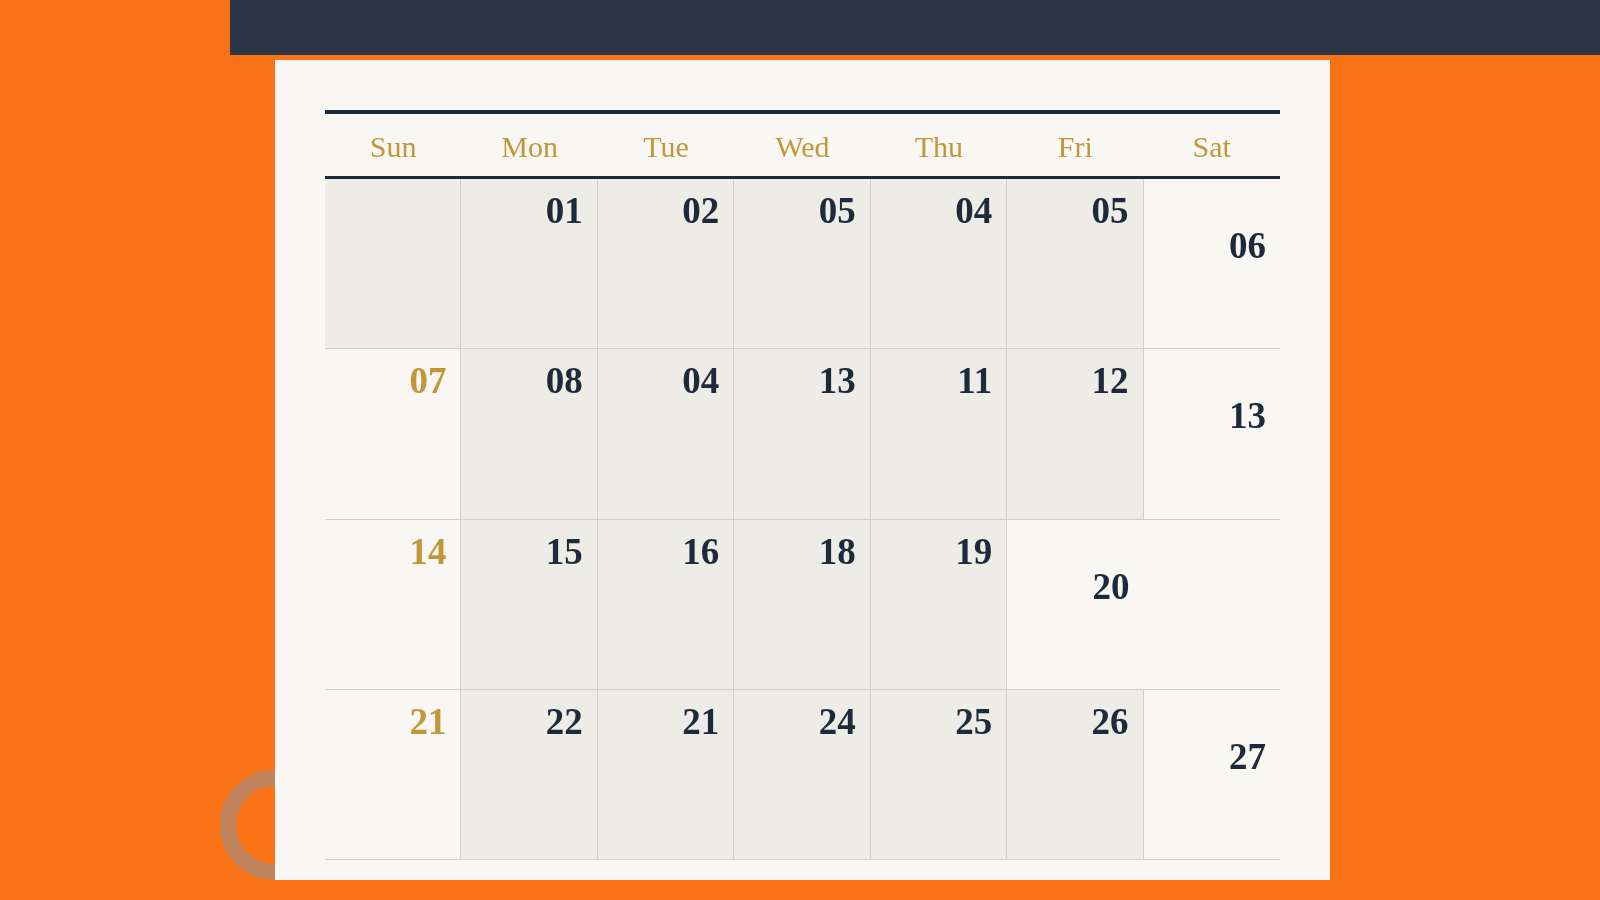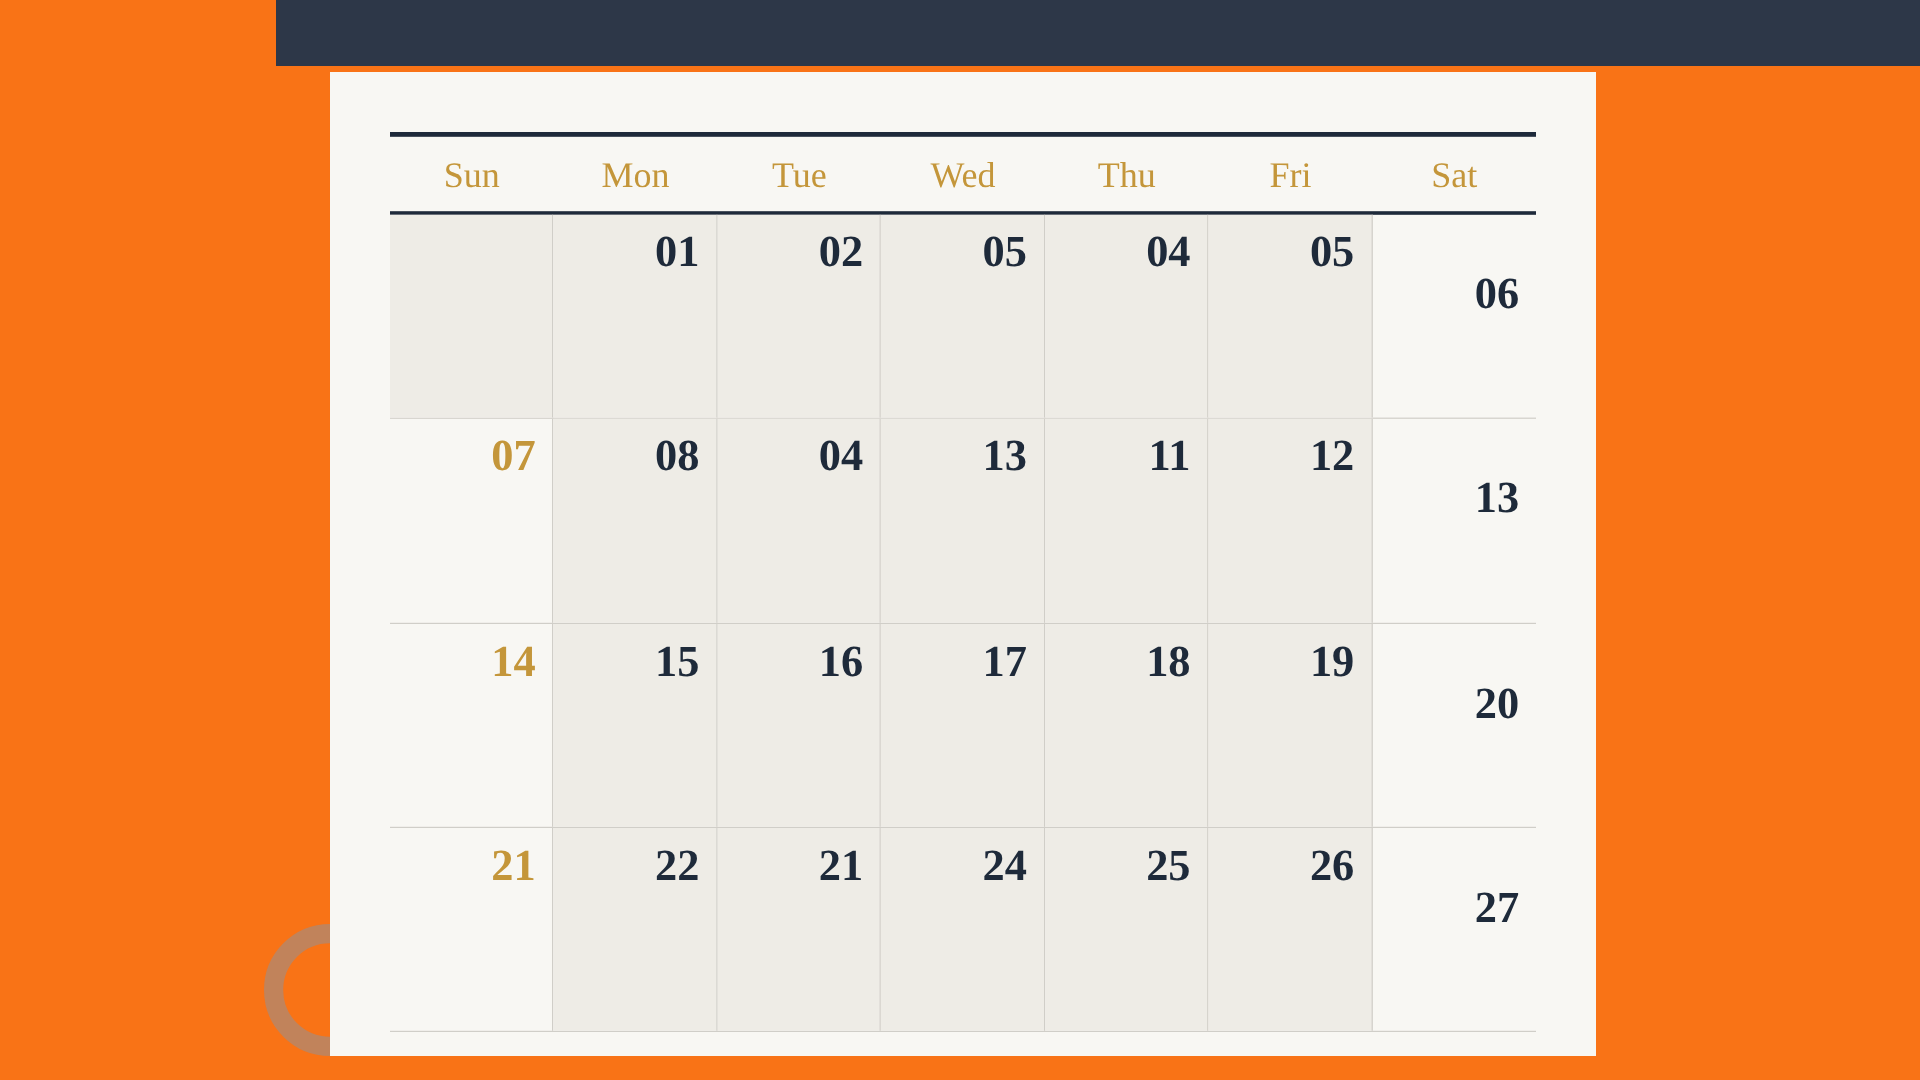--- a/index.html
+++ b/index.html
@@ -293,23 +293,20 @@
             <div class="day-cell">
               <span class="day-number sunday">14</span>
             </div>
             <div class="day-cell shaded">
               <span class="day-number">15</span>
             </div>
             <div class="day-cell shaded">
               <span class="day-number">16</span>
             </div>
             <div class="day-cell shaded">
-              <span class="day-number">17</span>
-            </div>
-            <div class="day-cell shaded">
               <span class="day-number">18</span>
             </div>
             <div class="day-cell shaded">
               <span class="day-number">19</span>
             </div>
             <div class="day-cell">
               <span class="day-number">20</span>
             </div>
           </div>
           <div class="week-row">

